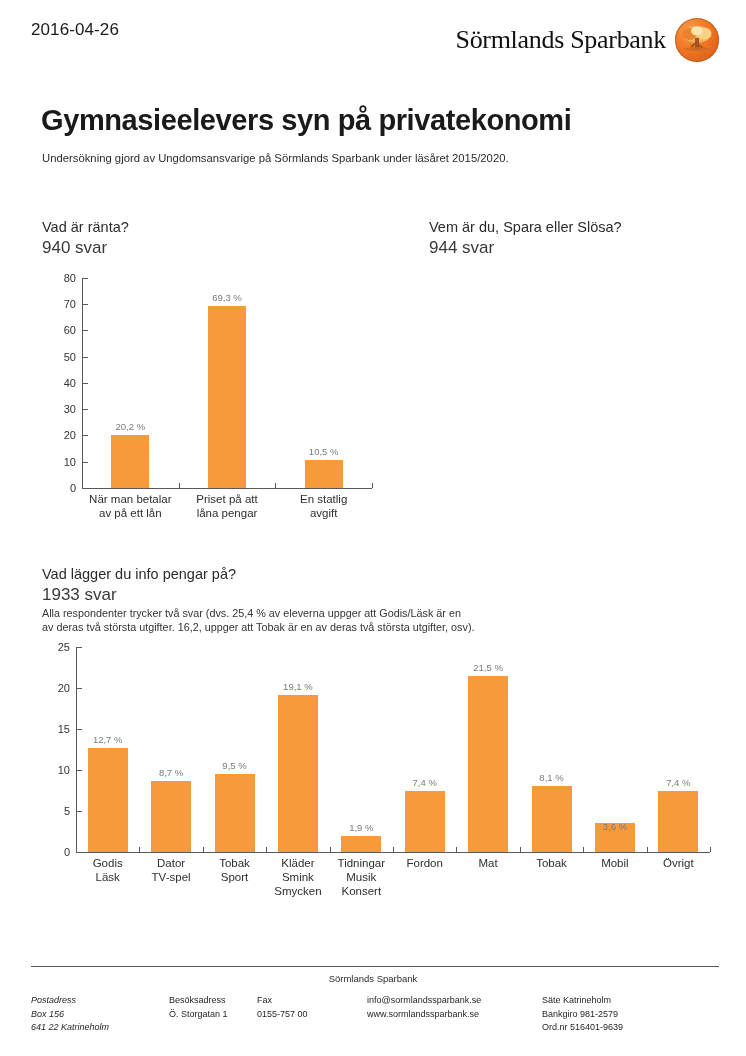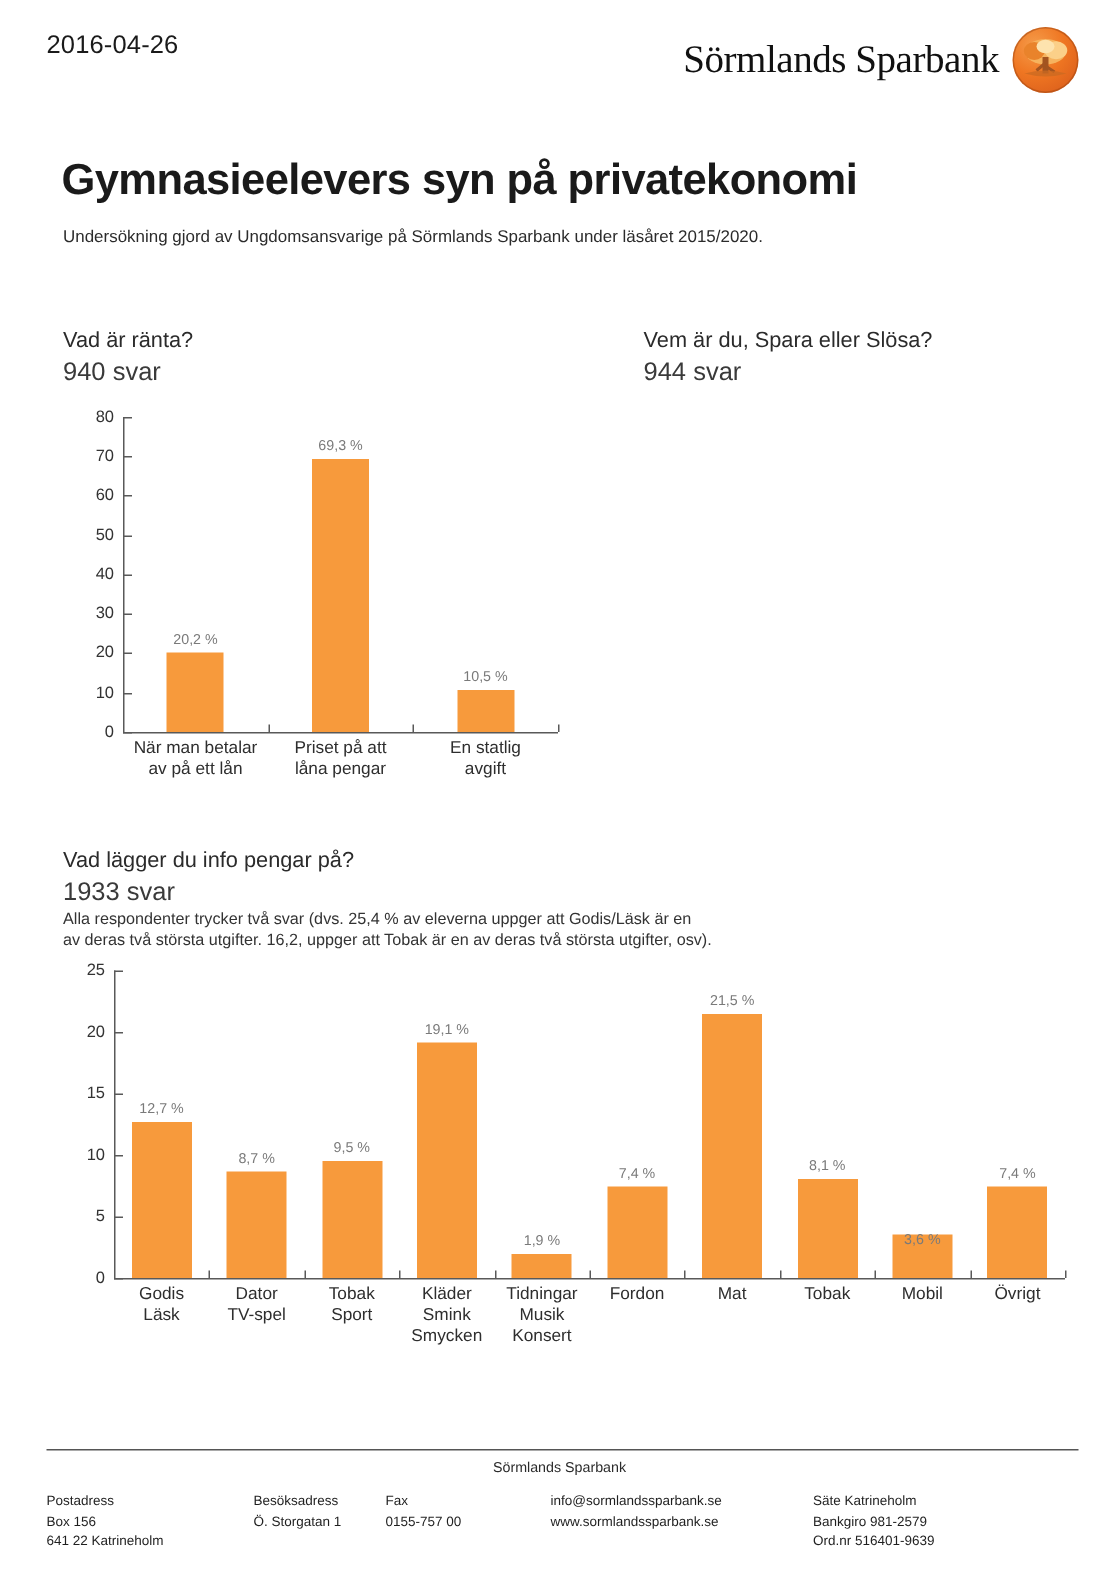--- a/index.html
+++ b/index.html
@@ -176,21 +176,21 @@
   }
   .footer-cols {
     position: absolute;
     left: 31px;
     top: 994px;
     right: 20px;
     display: flex;
   }
   .fcol { font-size: 9px; color: #1f1f1f; line-height: 1.5; }
   .fcol div { white-space: nowrap; }
-  .fcol.c1 { width: 138px; }
+  .fcol.c1 { width: 138px; font-style: italic; }
   .fcol.c2 { width: 88px; }
   .fcol.c3 { width: 101px; }
   .fcol.c4 { width: 110px; }
   .fcol.c5 { width: 175px; }
   .fcol.c6 { width: 150px; }
 </style>
 </head>
 <body>
 
 <div class="page">

